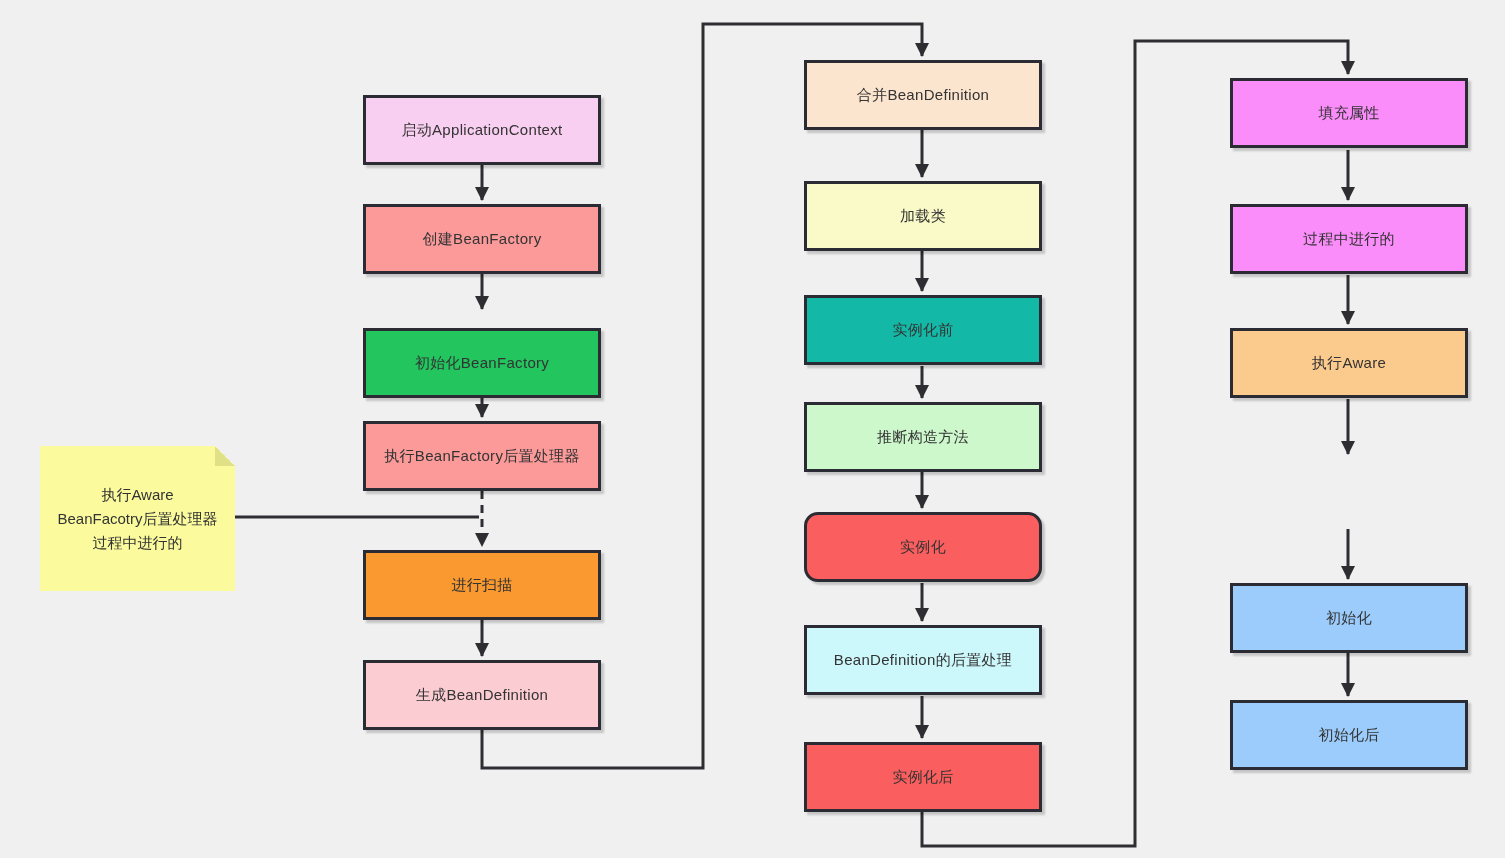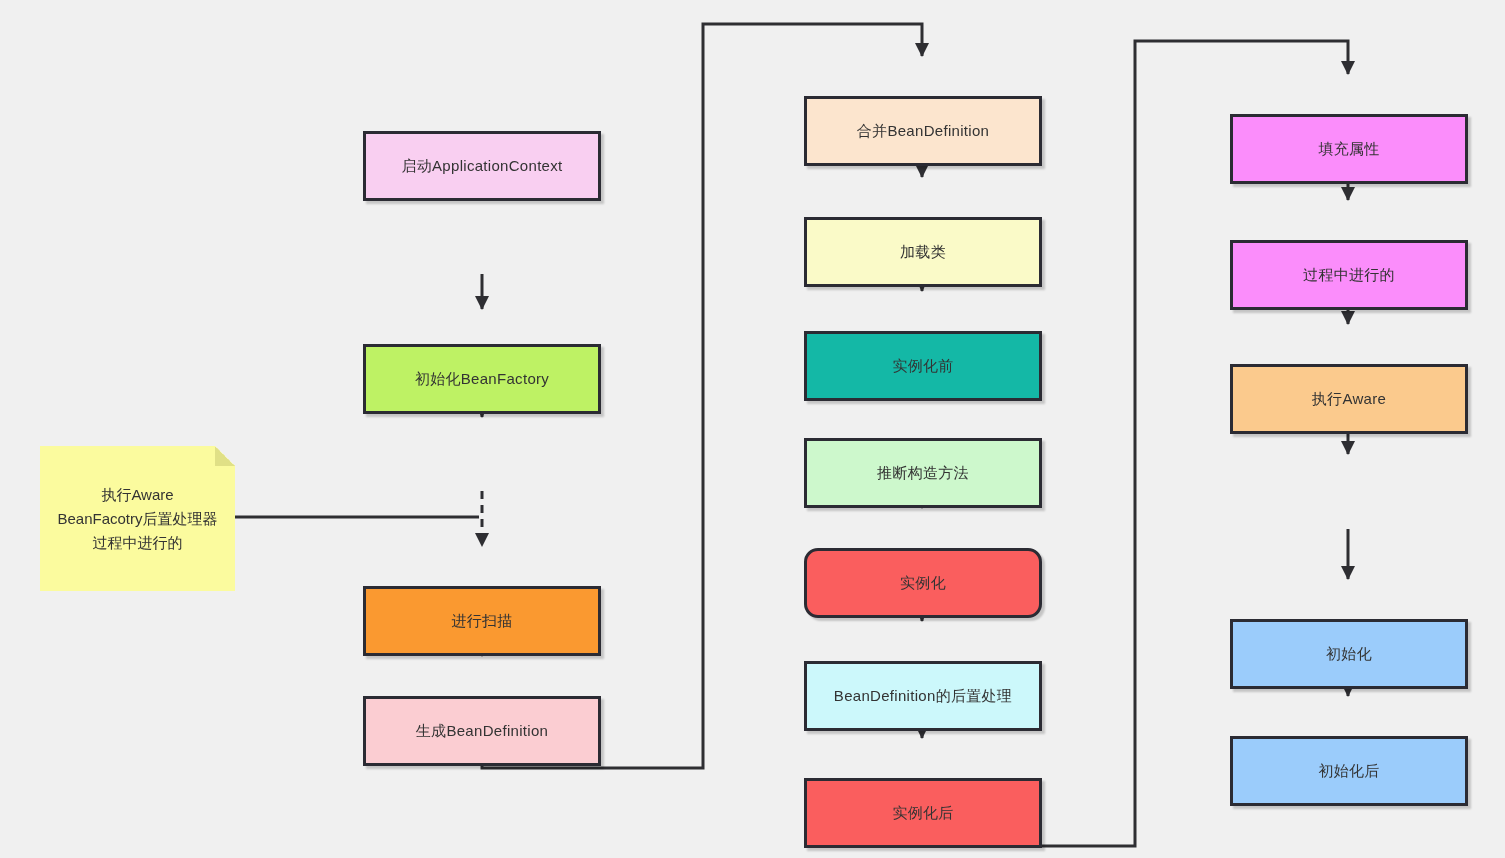--- a/index.html
+++ b/index.html
@@ -33,21 +33,20 @@
     height: 70px;
     border: 3px solid #2B2B33;
     box-shadow: 3px 3px 2px rgba(0,0,0,0.18);
     display: flex;
     align-items: center;
     justify-content: center;
     text-align: center;
     font-size: 15px;
     color: #333333;
     letter-spacing: 0.3px;
-    margin-top: 36px;
   }
 
   .note {
     position: absolute;
     left: 40px; top: 446px;
     width: 195px; height: 145px;
     background: #FBFB9E;
     display: flex;
     flex-direction: column;
     align-items: center;
@@ -99,21 +98,23 @@
     <path class="wire" d="M922,812 L922,846 L1135,846 L1135,41 L1348,41 L1348,74" marker-end="url(#arrow)"></path>
 
     <path class="wire" d="M1348,150 L1348,200" marker-end="url(#arrow)"></path>
     <path class="wire" d="M1348,275 L1348,324" marker-end="url(#arrow)"></path>
     <path class="wire" d="M1348,399 L1348,454" marker-end="url(#arrow)"></path>
     <path class="wire" d="M1348,529 L1348,579" marker-end="url(#arrow)"></path>
     <path class="wire" d="M1348,653 L1348,696" marker-end="url(#arrow)"></path>
   </svg>
 
   <div class="node" style="left: 363px; top: 95px; background: rgb(249, 207, 241);">启动ApplicationContext</div>
-  <div class="node" style="left: 363px; top: 308px; background: #bef264;">初始化BeanFactory</div>
+  <div class="node" style="left: 363px; top: 204px; background: rgb(252, 154, 154);">创建BeanFactory</div>
+  <div class="node" style="left: 363px; top: 328px; background: #22c55e;">初始化BeanFactory</div>
+  <div class="node" style="left: 363px; top: 421px; background: rgb(252, 154, 154);">执行BeanFactory后置处理器</div>
   <div class="node" style="left: 363px; top: 550px; background: rgb(250, 153, 48);">进行扫描</div>
   <div class="node" style="left: 363px; top: 660px; background: rgb(251, 205, 210);">生成BeanDefinition</div>
 
   <div class="node" style="left: 804px; top: 60px; background: rgb(252, 229, 206);">合并BeanDefinition</div>
   <div class="node" style="left: 804px; top: 181px; background: rgb(250, 250, 200);">加载类</div>
   <div class="node" style="left: 804px; top: 295px; background: #14b8a6;">实例化前</div>
   <div class="node" style="left: 804px; top: 402px; background: rgb(205, 248, 204);">推断构造方法</div>
   <div class="node" style="left: 804px; top: 512px; background: rgb(250, 94, 94); border-radius: 14px;">实例化</div>
   <div class="node" style="left: 804px; top: 625px; background: rgb(204, 248, 251);">BeanDefinition的后置处理</div>
   <div class="node" style="left: 804px; top: 742px; background: rgb(250, 94, 94);">实例化后</div>

